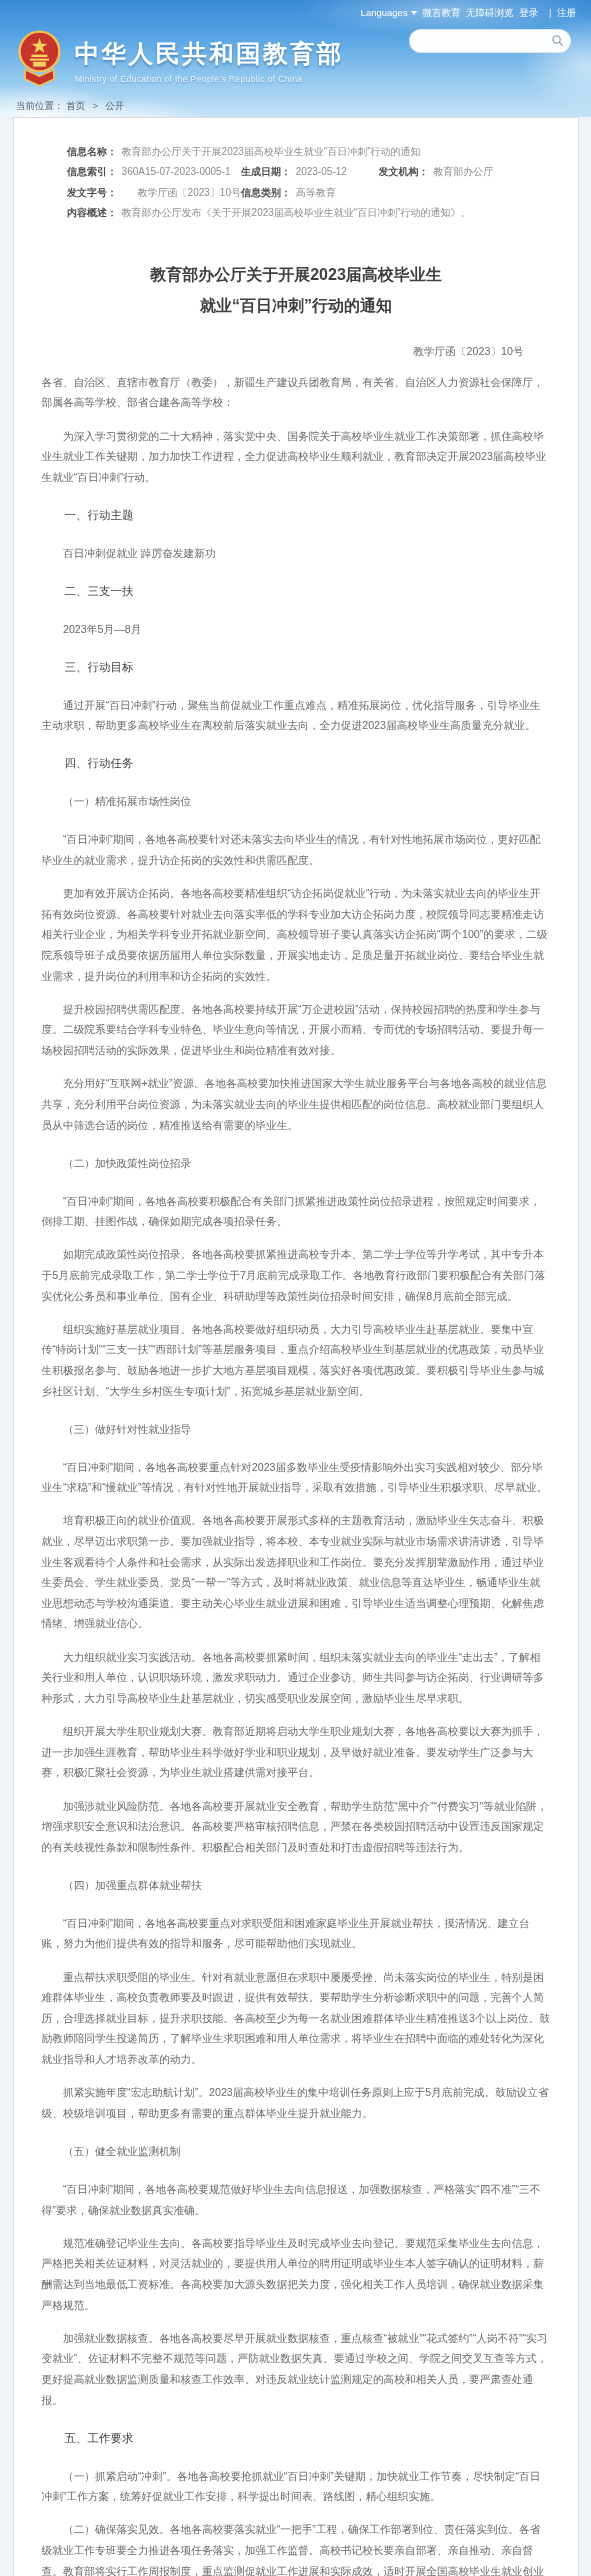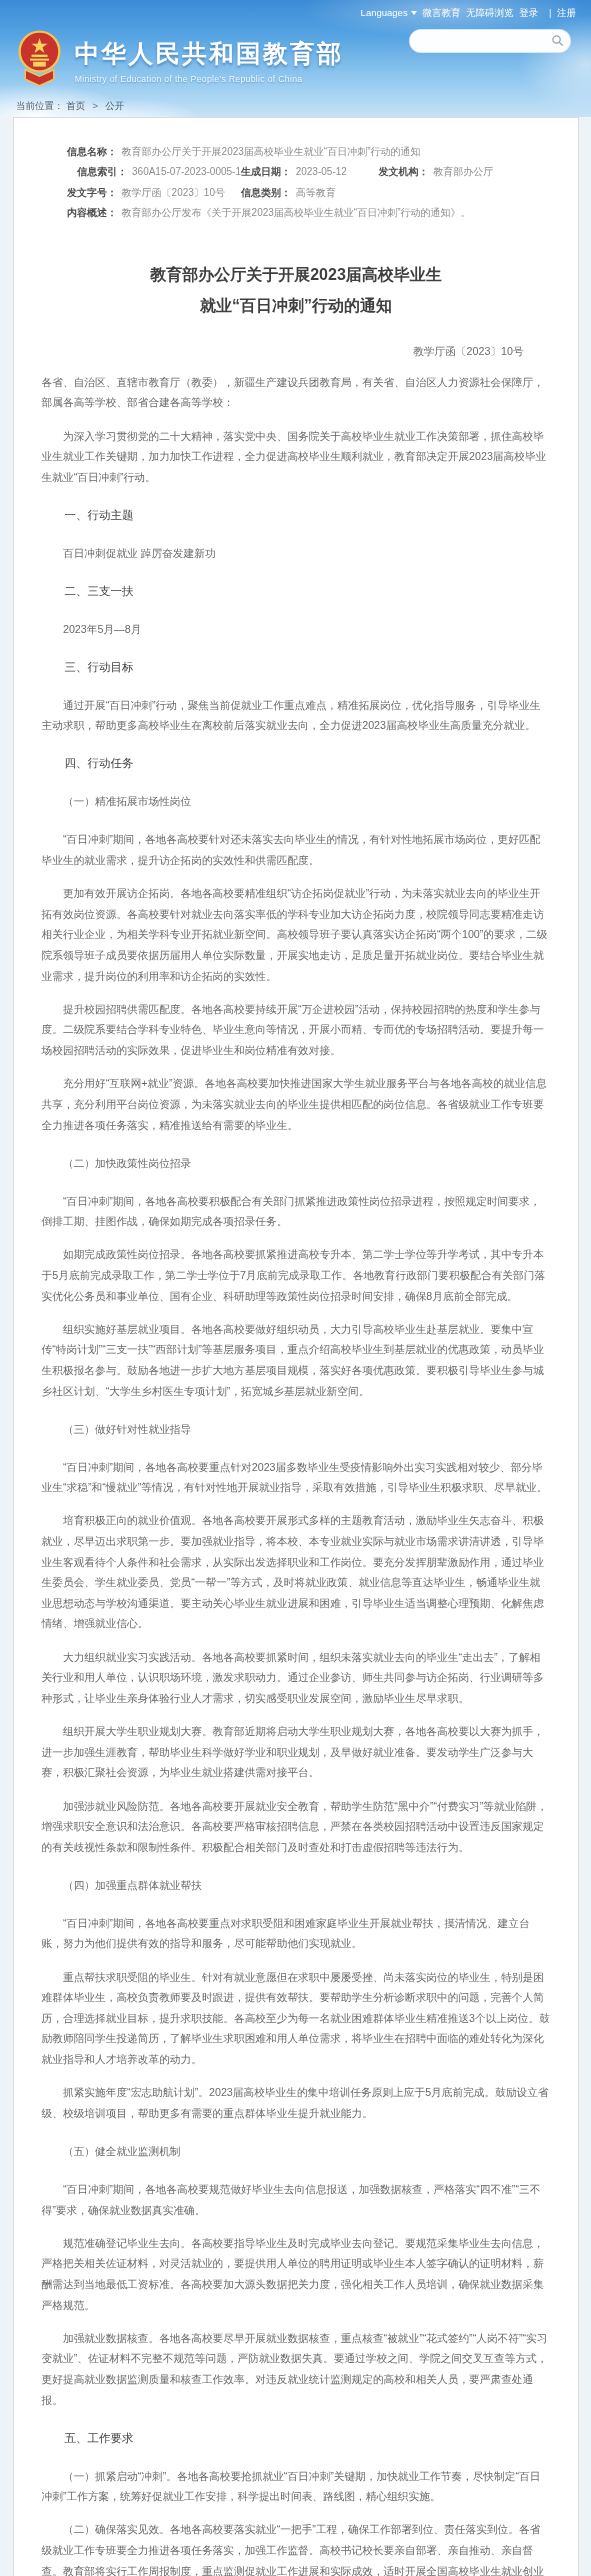--- a/index.html
+++ b/index.html
@@ -75,23 +75,23 @@
     background:#fff;
     border:0.8px solid #dcdcdc;
     padding: 22px 24px 28.5px;
   }
   
   .meta { padding: 1.6px 28.5px 6.3px; font-size: 10px; }
   .meta-row { display:flex; line-height: 20.6px; }
   .meta-label { color:#4f4f4f; font-weight:bold; white-space:nowrap; }
   .meta-value { color:#8c8c8c; margin-left:4.7px; }
   .meta-pair { display:flex; }
-  .meta-row-1 .meta-pair:nth-child(1){ width:38%;justify-content:flex-end; }
+  .meta-row-1 .meta-pair:nth-child(1){ width:38%; }
   .meta-row-1 .meta-pair:nth-child(2){ width:30%; }
-  .meta-row-2 .meta-pair:nth-child(1){ width:38%; }
+  .meta-row-2 .meta-pair:nth-child(1){ width:38%;gap:16px; }
   
   .doc-title {
     text-align:center;
     font-size:16px; font-weight:bold; color:#3f3f3f;
     line-height: 1.95;
     margin: 28.5px auto 3.2px;
   }
   .doc-number {
     text-align:right; font-size:10.7px; color:#6b6b6b;
     padding-right: 30px; margin: 24px 0 1.6px;
@@ -206,29 +206,29 @@
         <p class="para body">百日冲刺促就业 踔厉奋发建新功</p>
         <p class="para h1">二、三支一扶</p>
         <p class="para body">2023年5月—8月</p>
         <p class="para h1">三、行动目标</p>
         <p class="para body">通过开展“百日冲刺”行动，聚焦当前促就业工作重点难点，精准拓展岗位，优化指导服务，引导毕业生主动求职，帮助更多高校毕业生在离校前后落实就业去向，全力促进2023届高校毕业生高质量充分就业。</p>
         <p class="para h1">四、行动任务</p>
         <p class="para h2">（一）精准拓展市场性岗位</p>
         <p class="para body">“百日冲刺”期间，各地各高校要针对还未落实去向毕业生的情况，有针对性地拓展市场岗位，更好匹配毕业生的就业需求，提升访企拓岗的实效性和供需匹配度。</p>
         <p class="para body">更加有效开展访企拓岗。各地各高校要精准组织“访企拓岗促就业”行动，为未落实就业去向的毕业生开拓有效岗位资源。各高校要针对就业去向落实率低的学科专业加大访企拓岗力度，校院领导同志要精准走访相关行业企业，为相关学科专业开拓就业新空间。高校领导班子要认真落实访企拓岗“两个100”的要求，二级院系领导班子成员要依据历届用人单位实际数量，开展实地走访，足质足量开拓就业岗位。要结合毕业生就业需求，提升岗位的利用率和访企拓岗的实效性。</p>
         <p class="para body">提升校园招聘供需匹配度。各地各高校要持续开展“万企进校园”活动，保持校园招聘的热度和学生参与度。二级院系要结合学科专业特色、毕业生意向等情况，开展小而精、专而优的专场招聘活动。要提升每一场校园招聘活动的实际效果，促进毕业生和岗位精准有效对接。</p>
-        <p class="para body">充分用好“互联网+就业”资源。各地各高校要加快推进国家大学生就业服务平台与各地各高校的就业信息共享，充分利用平台岗位资源，为未落实就业去向的毕业生提供相匹配的岗位信息。各省级就业工作专班要全力推进各项任务落实，精准推送给有需要的毕业生。</p>
+        <p class="para body">充分用好“互联网+就业”资源。各地各高校要加快推进国家大学生就业服务平台与各地各高校的就业信息共享，充分利用平台岗位资源，为未落实就业去向的毕业生提供相匹配的岗位信息。高校就业部门要组织人员从中筛选合适的岗位，精准推送给有需要的毕业生。</p>
         <p class="para h2">（二）加快政策性岗位招录</p>
         <p class="para body">“百日冲刺”期间，各地各高校要积极配合有关部门抓紧推进政策性岗位招录进程，按照规定时间要求，倒排工期、挂图作战，确保如期完成各项招录任务。</p>
         <p class="para body">如期完成政策性岗位招录。各地各高校要抓紧推进高校专升本、第二学士学位等升学考试，其中专升本于5月底前完成录取工作，第二学士学位于7月底前完成录取工作。各地教育行政部门要积极配合有关部门落实优化公务员和事业单位、国有企业、科研助理等政策性岗位招录时间安排，确保8月底前全部完成。</p>
         <p class="para body">组织实施好基层就业项目。各地各高校要做好组织动员，大力引导高校毕业生赴基层就业。要集中宣传“特岗计划”“三支一扶”“西部计划”等基层服务项目，重点介绍高校毕业生到基层就业的优惠政策，动员毕业生积极报名参与。鼓励各地进一步扩大地方基层项目规模，落实好各项优惠政策。要积极引导毕业生参与城乡社区计划、“大学生乡村医生专项计划”，拓宽城乡基层就业新空间。</p>
         <p class="para h2">（三）做好针对性就业指导</p>
         <p class="para body">“百日冲刺”期间，各地各高校要重点针对2023届多数毕业生受疫情影响外出实习实践相对较少、部分毕业生“求稳”和“慢就业”等情况，有针对性地开展就业指导，采取有效措施，引导毕业生积极求职、尽早就业。</p>
         <p class="para body">培育积极正向的就业价值观。各地各高校要开展形式多样的主题教育活动，激励毕业生矢志奋斗、积极就业，尽早迈出求职第一步。要加强就业指导，将本校、本专业就业实际与就业市场需求讲清讲透，引导毕业生客观看待个人条件和社会需求，从实际出发选择职业和工作岗位。要充分发挥朋辈激励作用，通过毕业生委员会、学生就业委员、党员“一帮一”等方式，及时将就业政策、就业信息等直达毕业生，畅通毕业生就业思想动态与学校沟通渠道。要主动关心毕业生就业进展和困难，引导毕业生适当调整心理预期、化解焦虑情绪、增强就业信心。</p>
-        <p class="para body">大力组织就业实习实践活动。各地各高校要抓紧时间，组织未落实就业去向的毕业生“走出去”，了解相关行业和用人单位，认识职场环境，激发求职动力。通过企业参访、师生共同参与访企拓岗、行业调研等多种形式，让毕业生亲身体验行业人才需求，切实感受职业发展空间，激励毕业生尽早求职。</p>
+        <p class="para body">大力组织就业实习实践活动。各地各高校要抓紧时间，组织未落实就业去向的毕业生“走出去”，了解相关行业和用人单位，认识职场环境，激发求职动力。通过企业参访、师生共同参与访企拓岗、行业调研等多种形式，大力引导高校毕业生赴基层就业，切实感受职业发展空间，激励毕业生尽早求职。</p>
         <p class="para body">组织开展大学生职业规划大赛。教育部近期将启动大学生职业规划大赛，各地各高校要以大赛为抓手，进一步加强生涯教育，帮助毕业生科学做好学业和职业规划，及早做好就业准备。要发动学生广泛参与大赛，积极汇聚社会资源，为毕业生就业搭建供需对接平台。</p>
         <p class="para body">加强涉就业风险防范。各地各高校要开展就业安全教育，帮助学生防范“黑中介”“付费实习”等就业陷阱，增强求职安全意识和法治意识。各高校要严格审核招聘信息，严禁在各类校园招聘活动中设置违反国家规定的有关歧视性条款和限制性条件。积极配合相关部门及时查处和打击虚假招聘等违法行为。</p>
         <p class="para h2">（四）加强重点群体就业帮扶</p>
         <p class="para body">“百日冲刺”期间，各地各高校要重点对求职受阻和困难家庭毕业生开展就业帮扶，摸清情况、建立台账，努力为他们提供有效的指导和服务，尽可能帮助他们实现就业。</p>
         <p class="para body">重点帮扶求职受阻的毕业生。针对有就业意愿但在求职中屡屡受挫、尚未落实岗位的毕业生，特别是困难群体毕业生，高校负责教师要及时跟进，提供有效帮扶。要帮助学生分析诊断求职中的问题，完善个人简历，合理选择就业目标，提升求职技能。各高校至少为每一名就业困难群体毕业生精准推送3个以上岗位。鼓励教师陪同学生投递简历，了解毕业生求职困难和用人单位需求，将毕业生在招聘中面临的难处转化为深化就业指导和人才培养改革的动力。</p>
         <p class="para body">抓紧实施年度“宏志助航计划”。2023届高校毕业生的集中培训任务原则上应于5月底前完成。鼓励设立省级、校级培训项目，帮助更多有需要的重点群体毕业生提升就业能力。</p>
         <p class="para h2">（五）健全就业监测机制</p>
         <p class="para body">“百日冲刺”期间，各地各高校要规范做好毕业生去向信息报送，加强数据核查，严格落实“四不准”“三不得”要求，确保就业数据真实准确。</p>
         <p class="para body">规范准确登记毕业生去向。各高校要指导毕业生及时完成毕业去向登记。要规范采集毕业生去向信息，严格把关相关佐证材料，对灵活就业的，要提供用人单位的聘用证明或毕业生本人签字确认的证明材料，薪酬需达到当地最低工资标准。各高校要加大源头数据把关力度，强化相关工作人员培训，确保就业数据采集严格规范。</p>
         <p class="para body">加强就业数据核查。各地各高校要尽早开展就业数据核查，重点核查“被就业”“花式签约”“人岗不符”“实习变就业”、佐证材料不完整不规范等问题，严防就业数据失真。要通过学校之间、学院之间交叉互查等方式，更好提高就业数据监测质量和核查工作效率。对违反就业统计监测规定的高校和相关人员，要严肃查处通报。</p>

